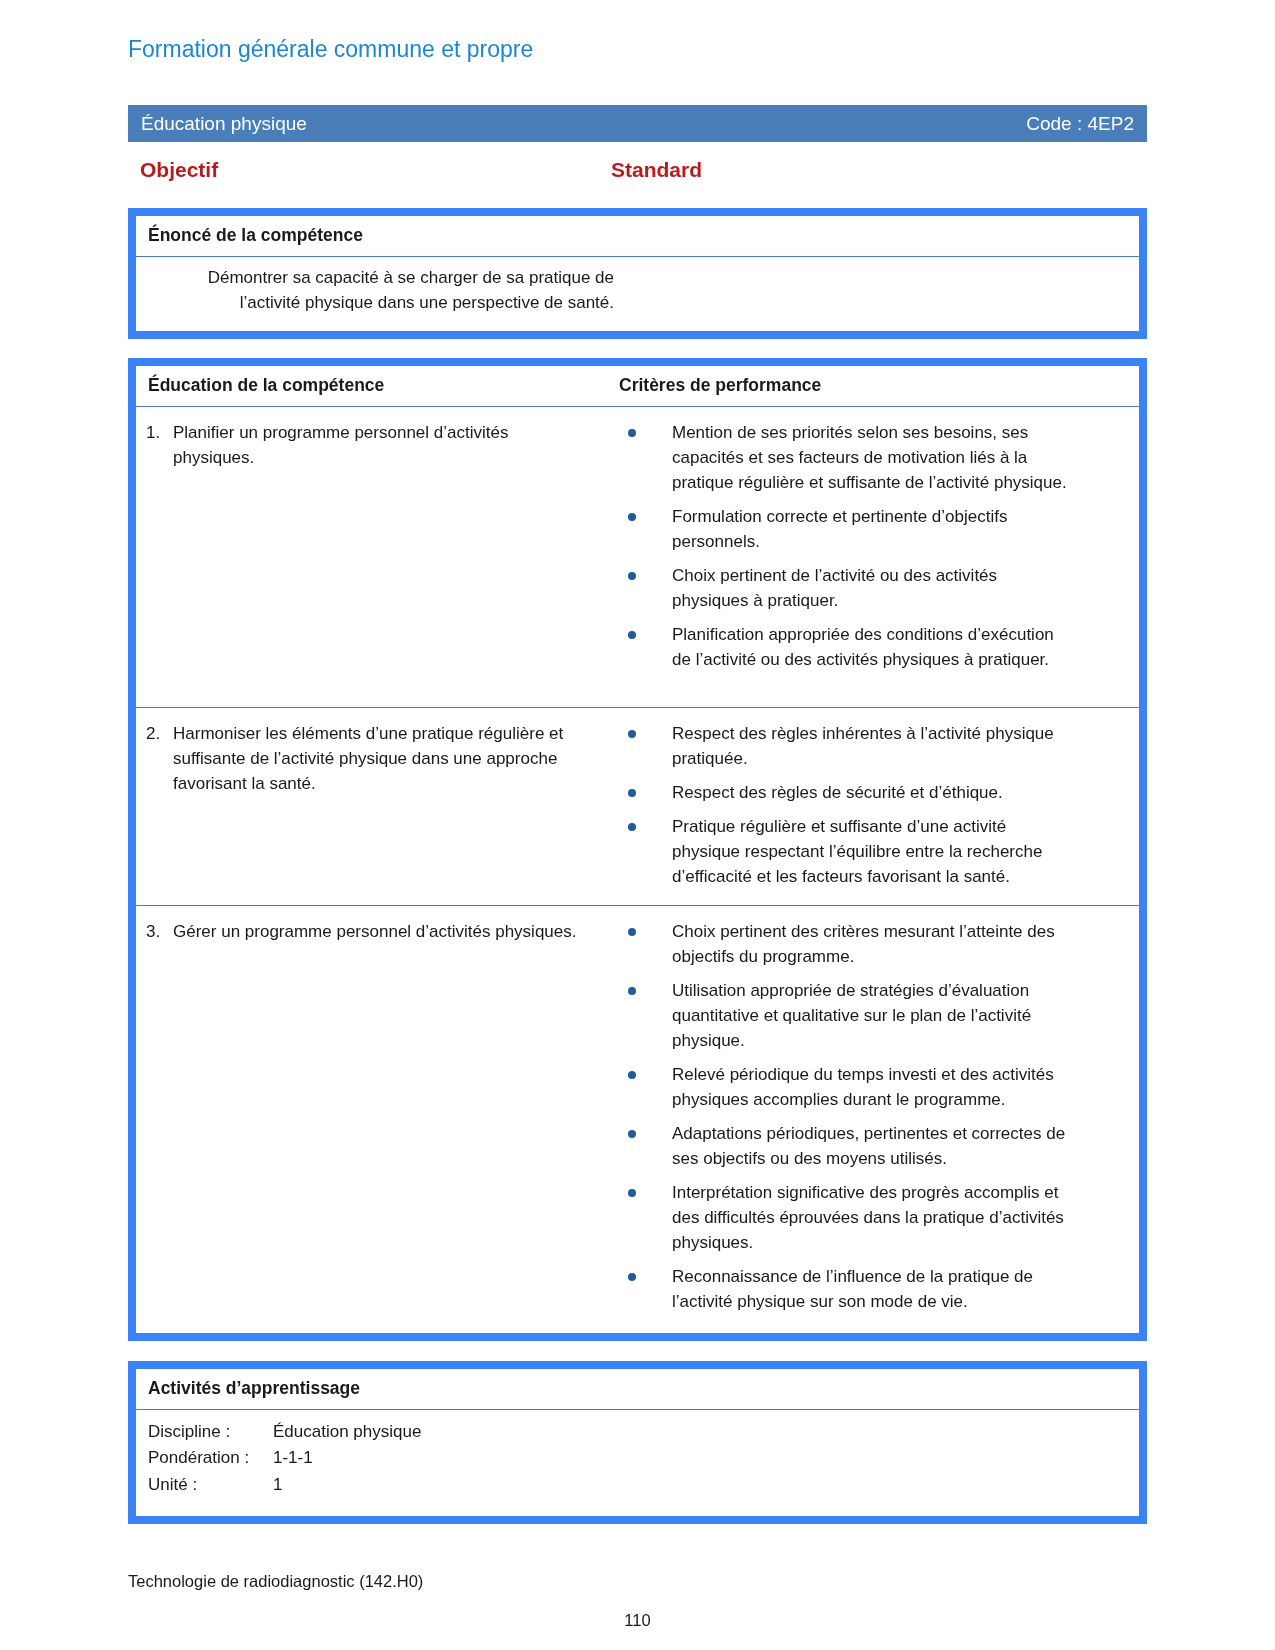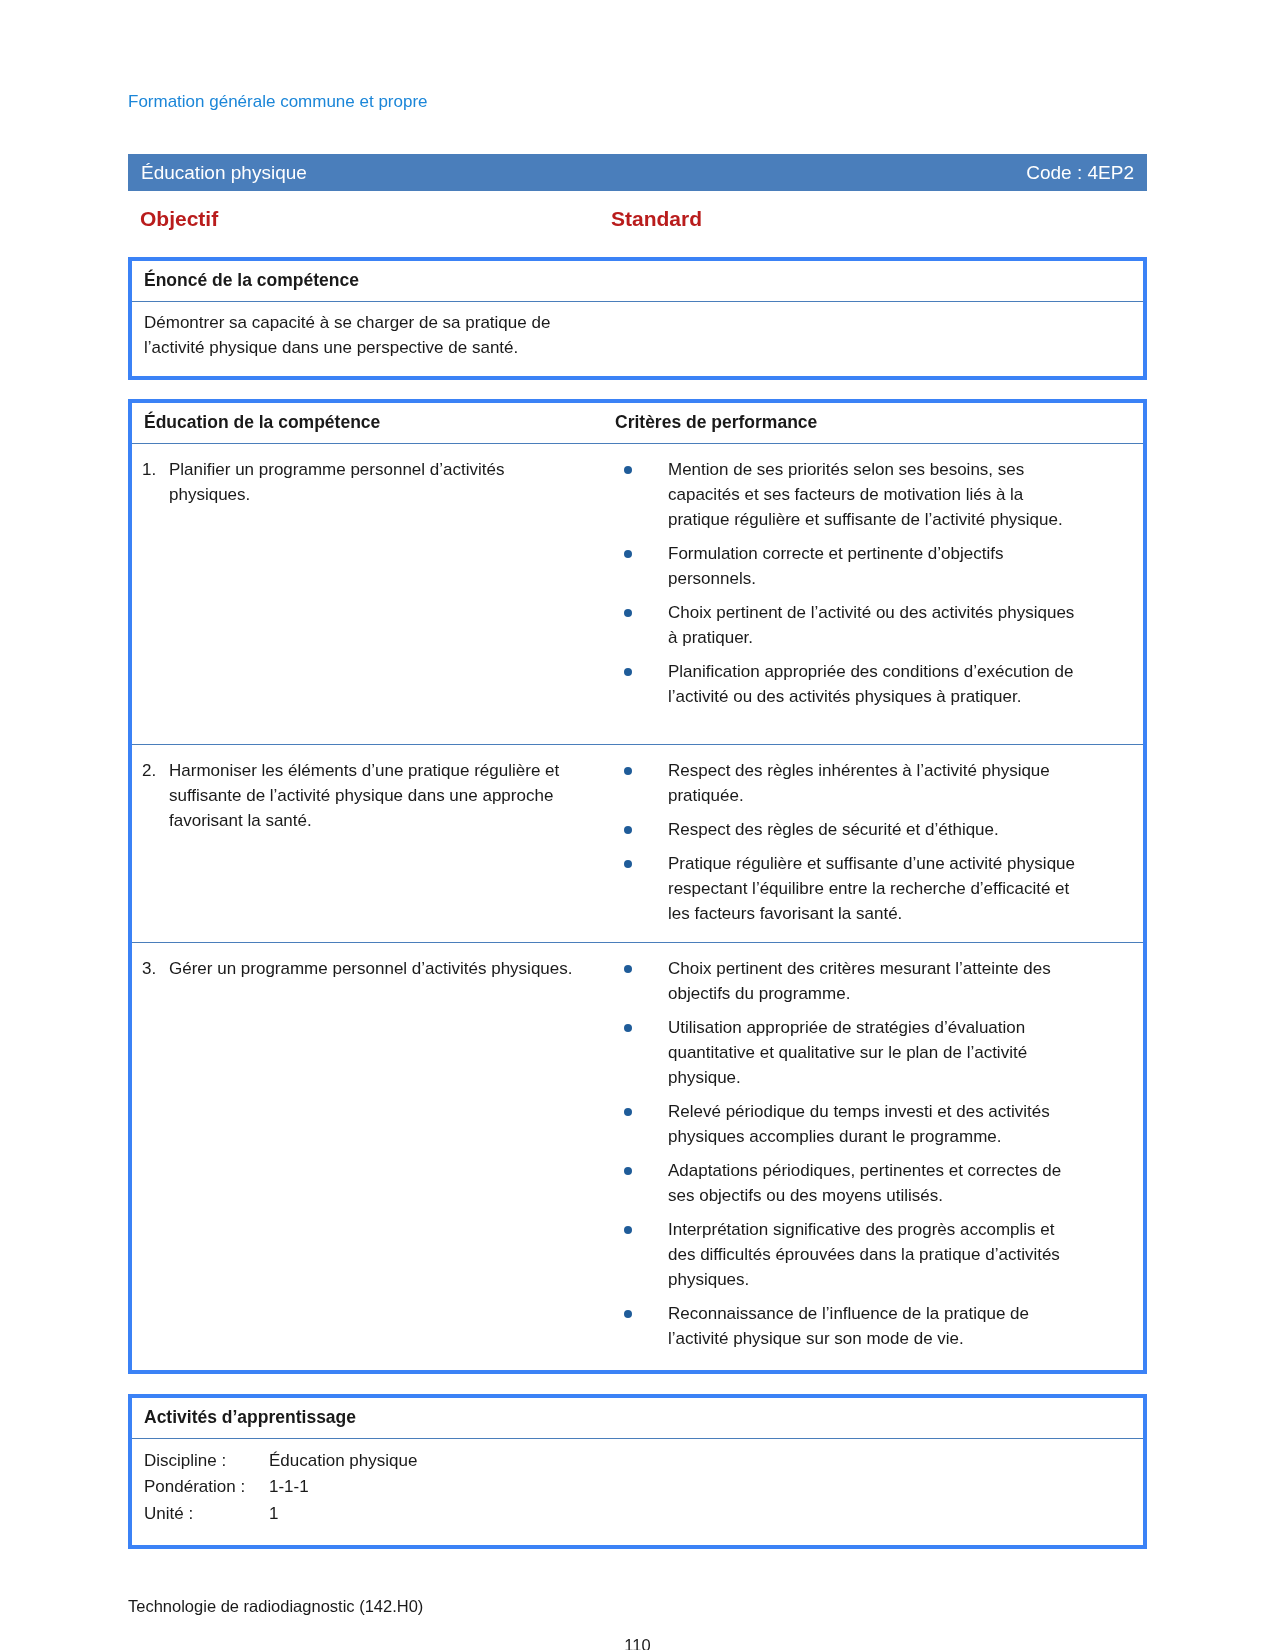--- a/index.html
+++ b/index.html
@@ -13,22 +13,22 @@
     overflow: hidden;
   }
   .page {
     position: absolute;
     left: 128px;
     top: 0;
     width: 1019px;
   }
   
   .running-header {
-    margin-top: 92px;
-    font-size: 17px;
+    margin-top: 36px;
+    font-size: 23px;
     color: #1b86d8;
   }
   
   .title-bar {
     margin-top: 42px;
     background: #4a7ebb;
     color: #ffffff;
     height: 37px;
     display: flex;
     align-items: center;
@@ -41,35 +41,36 @@
     display: flex;
     margin-top: 16px;
     font-size: 21px;
     font-weight: bold;
     color: #b91c1c;
   }
   .col-headings .left-heading { width: 483px; padding-left: 12px; }
   .col-headings .right-heading { flex: 1; }
   
   .box {
-    border: 4px solid #3b82f6;
+    border: 8px solid #3b82f6;
     background: #ffffff;
   }
   .box-heading {
     font-size: 17.5px;
     font-weight: bold;
     padding: 9px 12px 10px 12px;
     border-bottom: 1px solid #4a7ebb;
   }
   .enonce-box { margin-top: 26px; }
   .enonce-body {
     padding: 9px 12px 15px 12px;
     width: 490px;
     font-size: 17px;
     line-height: 1.47;
+    text-align: right;
   }
   
   .comp-box { margin-top: 19px; }
   .comp-header {
     display: flex;
     border-bottom: 1px solid #4a7ebb;
     font-size: 17.5px;
     font-weight: bold;
   }
   .comp-header .left { width: 483px; padding: 9px 20px 10px 12px; }

